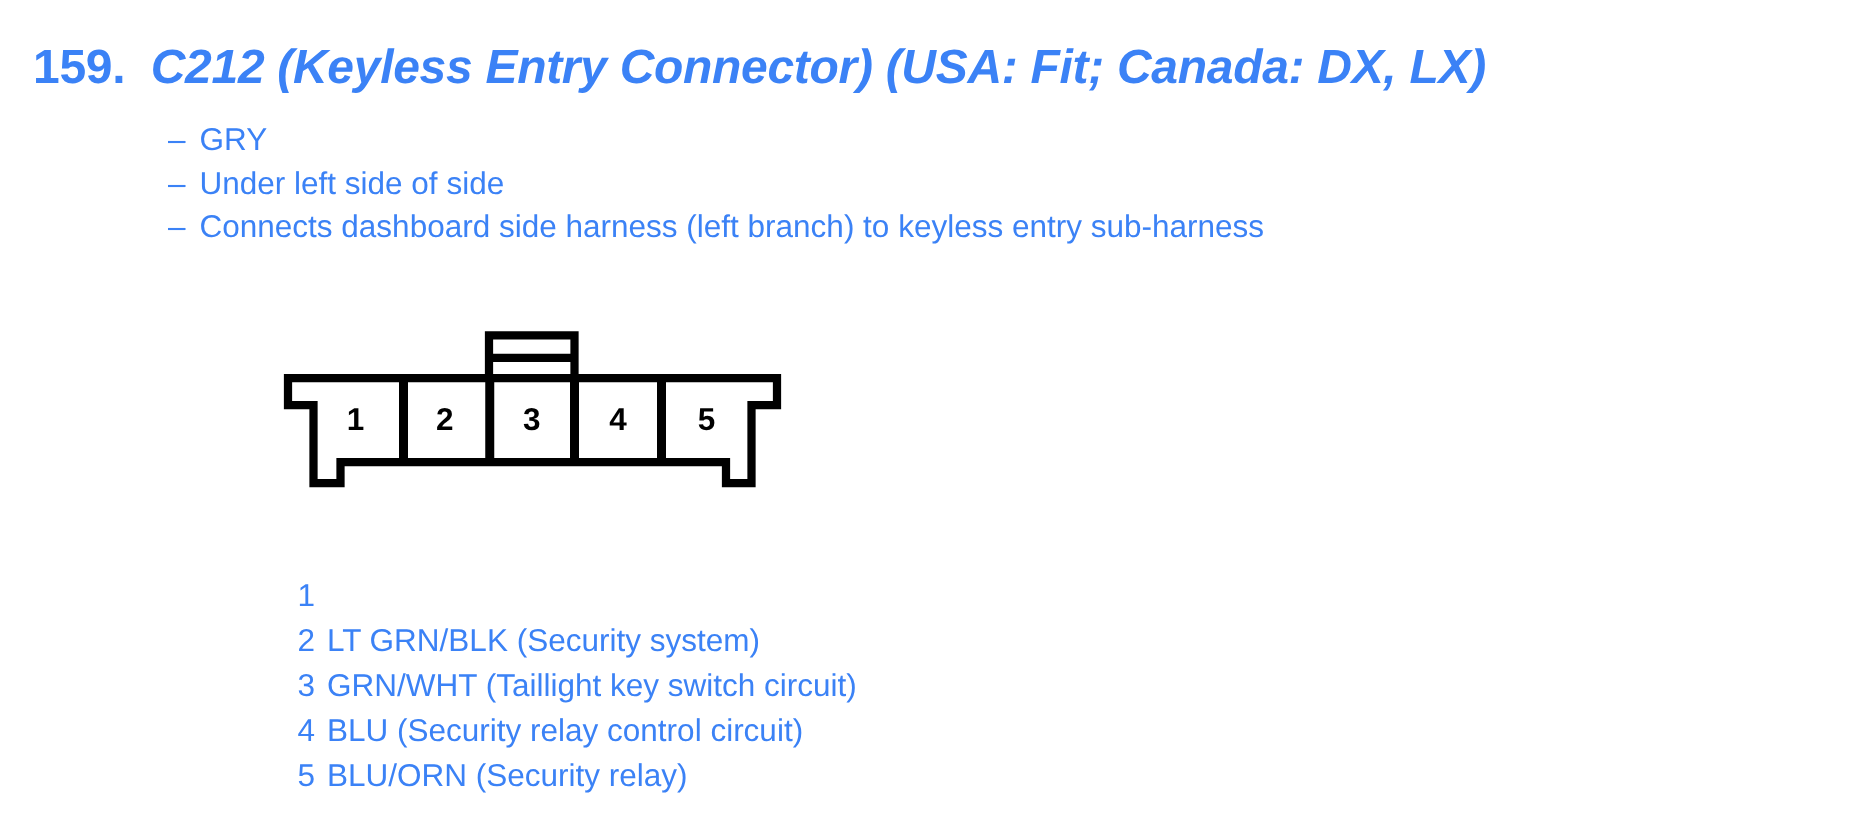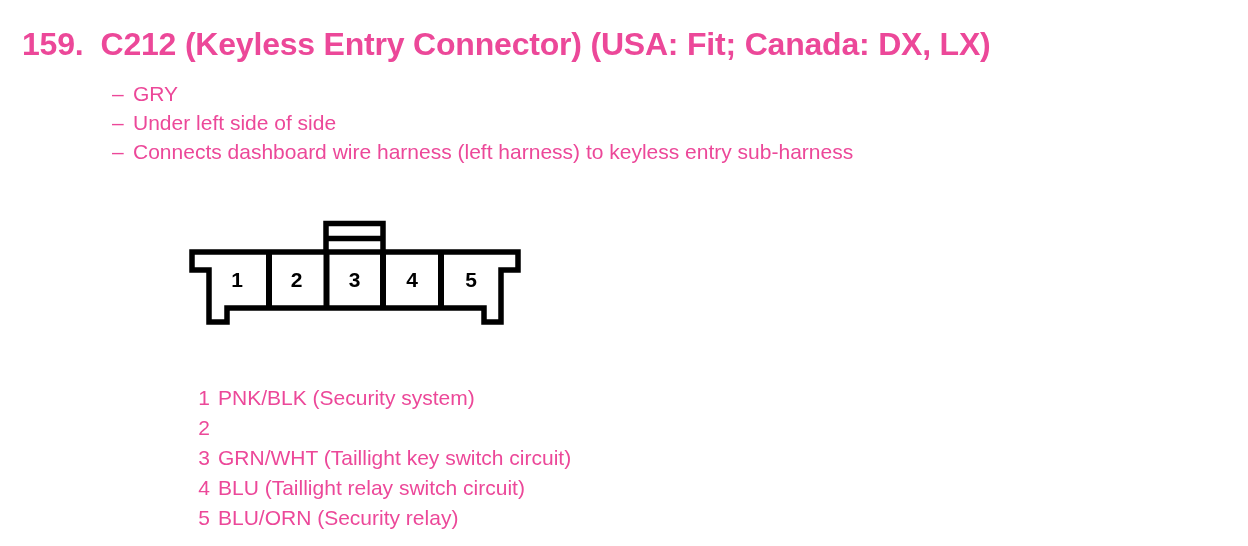--- a/index.html
+++ b/index.html
@@ -5,38 +5,38 @@
   html, body {
     margin: 0;
     padding: 0;
     background: #ffffff;
   }
   .page {
     position: relative;
     width: 1026px;
     height: 546px;
     background: #ffffff;
-    color: #ec4899;
+    color: #3b82f6;
     font-family: "Liberation Sans", sans-serif;
     overflow: hidden;
   }
 
   
   .title-row {
     position: absolute;
     left: 22px;
     top: 27px;
     display: flex;
     font-size: 32px;
     font-weight: bold;
     line-height: 35px;
     letter-spacing: -0.2px;
     white-space: nowrap;
   }
-  .title-text { margin-left: 17px; }
+  .title-text { margin-left: 17px; font-style: italic; }
 
   
   .notes {
     position: absolute;
     left: 112px;
     top: 79px;
     font-size: 21px;
     line-height: 29px;
   }
   .note-line { display: flex; white-space: nowrap; }
@@ -75,21 +75,21 @@
     <div class="note-line">
       <span class="note-dash">–</span>
       <span class="note-text">GRY</span>
     </div>
     <div class="note-line">
       <span class="note-dash">–</span>
       <span class="note-text">Under left side of side</span>
     </div>
     <div class="note-line">
       <span class="note-dash">–</span>
-      <span class="note-text">Connects dashboard wire harness (left harness) to keyless entry sub-harness</span>
+      <span class="note-text">Connects dashboard side harness (left branch) to keyless entry sub-harness</span>
     </div>
   </div>
 
   <svg class="connector-svg" width="345" height="112" viewBox="0 0 345 112">
 
     <path d="M141,34 L141,5.5 L198,5.5 L198,34 M141,20.5 L198,20.5" fill="none" stroke="#000000" stroke-width="5.5"></path>
 
     <path d="M7,34 L333,34 L333,52 L316,52 L316,104 L299,104 L299,90 L42,90 L42,104 L24,104 L24,52 L7,52 Z" fill="#ffffff" stroke="#000000" stroke-width="5.5" stroke-linejoin="miter"></path>
 
     <g stroke="#000000" stroke-width="6">
@@ -104,32 +104,32 @@
       <text x="111.5" y="68.5">2</text>
       <text x="169.5" y="68.5">3</text>
       <text x="227" y="68.5">4</text>
       <text x="286" y="68.5">5</text>
     </g>
   </svg>
 
   <div class="pin-list">
     <div class="pin-row">
       <span class="pin-num">1</span>
-      <span class="pin-desc">PNK/BLK (Security system)</span>
     </div>
     <div class="pin-row">
       <span class="pin-num">2</span>
+      <span class="pin-desc">LT GRN/BLK (Security system)</span>
     </div>
     <div class="pin-row">
       <span class="pin-num">3</span>
       <span class="pin-desc">GRN/WHT (Taillight key switch circuit)</span>
     </div>
     <div class="pin-row">
       <span class="pin-num">4</span>
-      <span class="pin-desc">BLU (Taillight relay switch circuit)</span>
+      <span class="pin-desc">BLU (Security relay control circuit)</span>
     </div>
     <div class="pin-row">
       <span class="pin-num">5</span>
       <span class="pin-desc">BLU/ORN (Security relay)</span>
     </div>
   </div>
 
 </div>
 
 </body></html>

